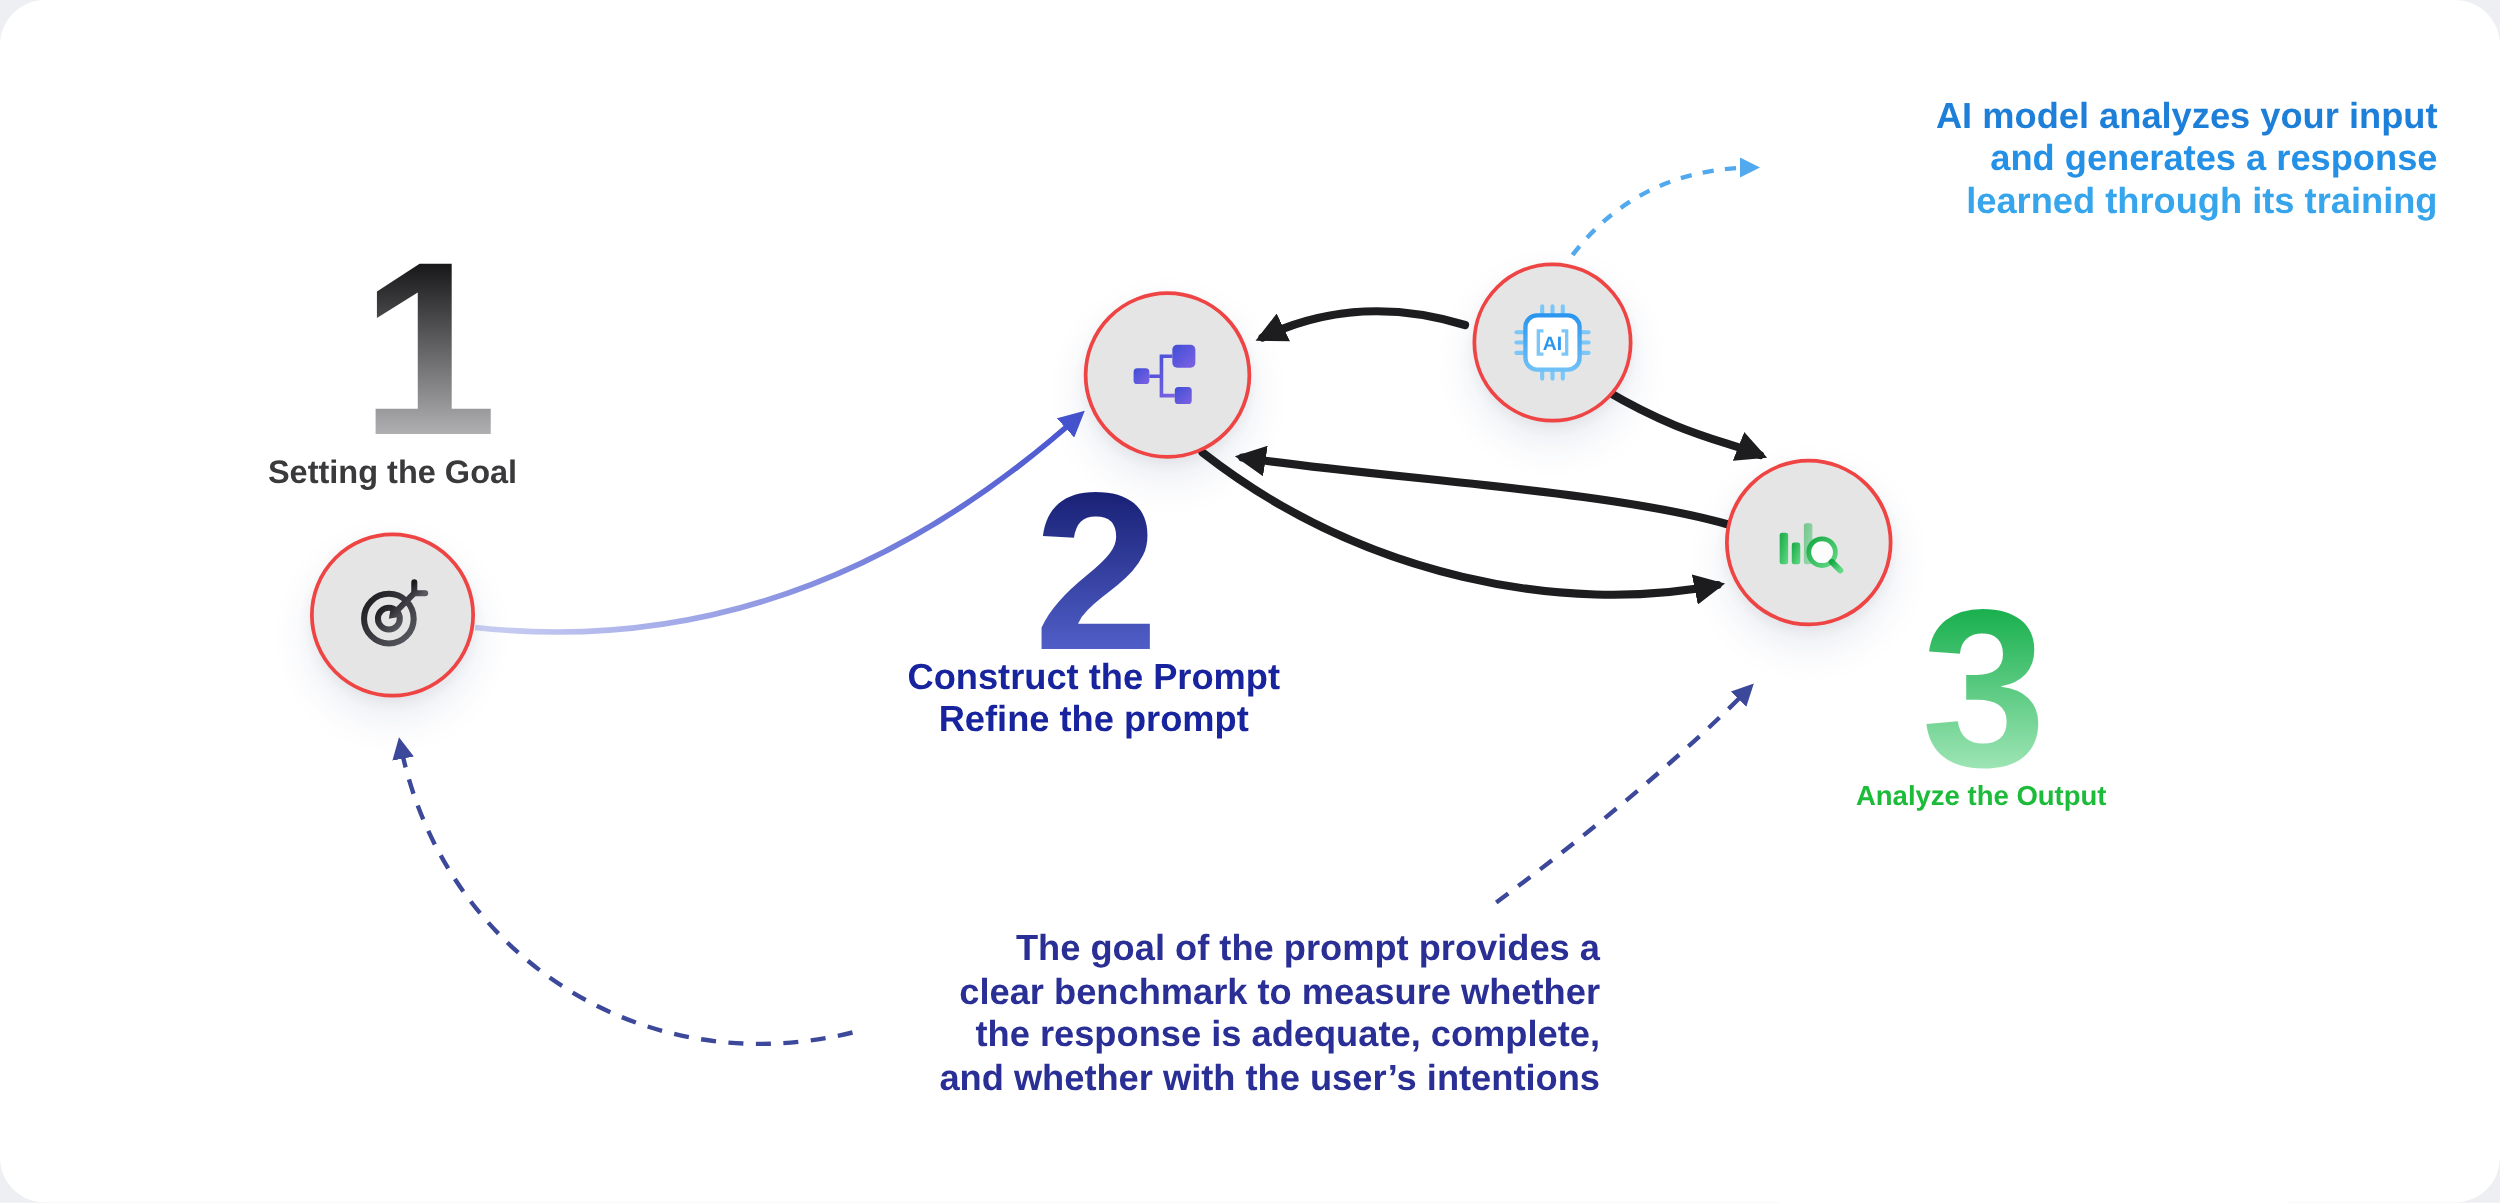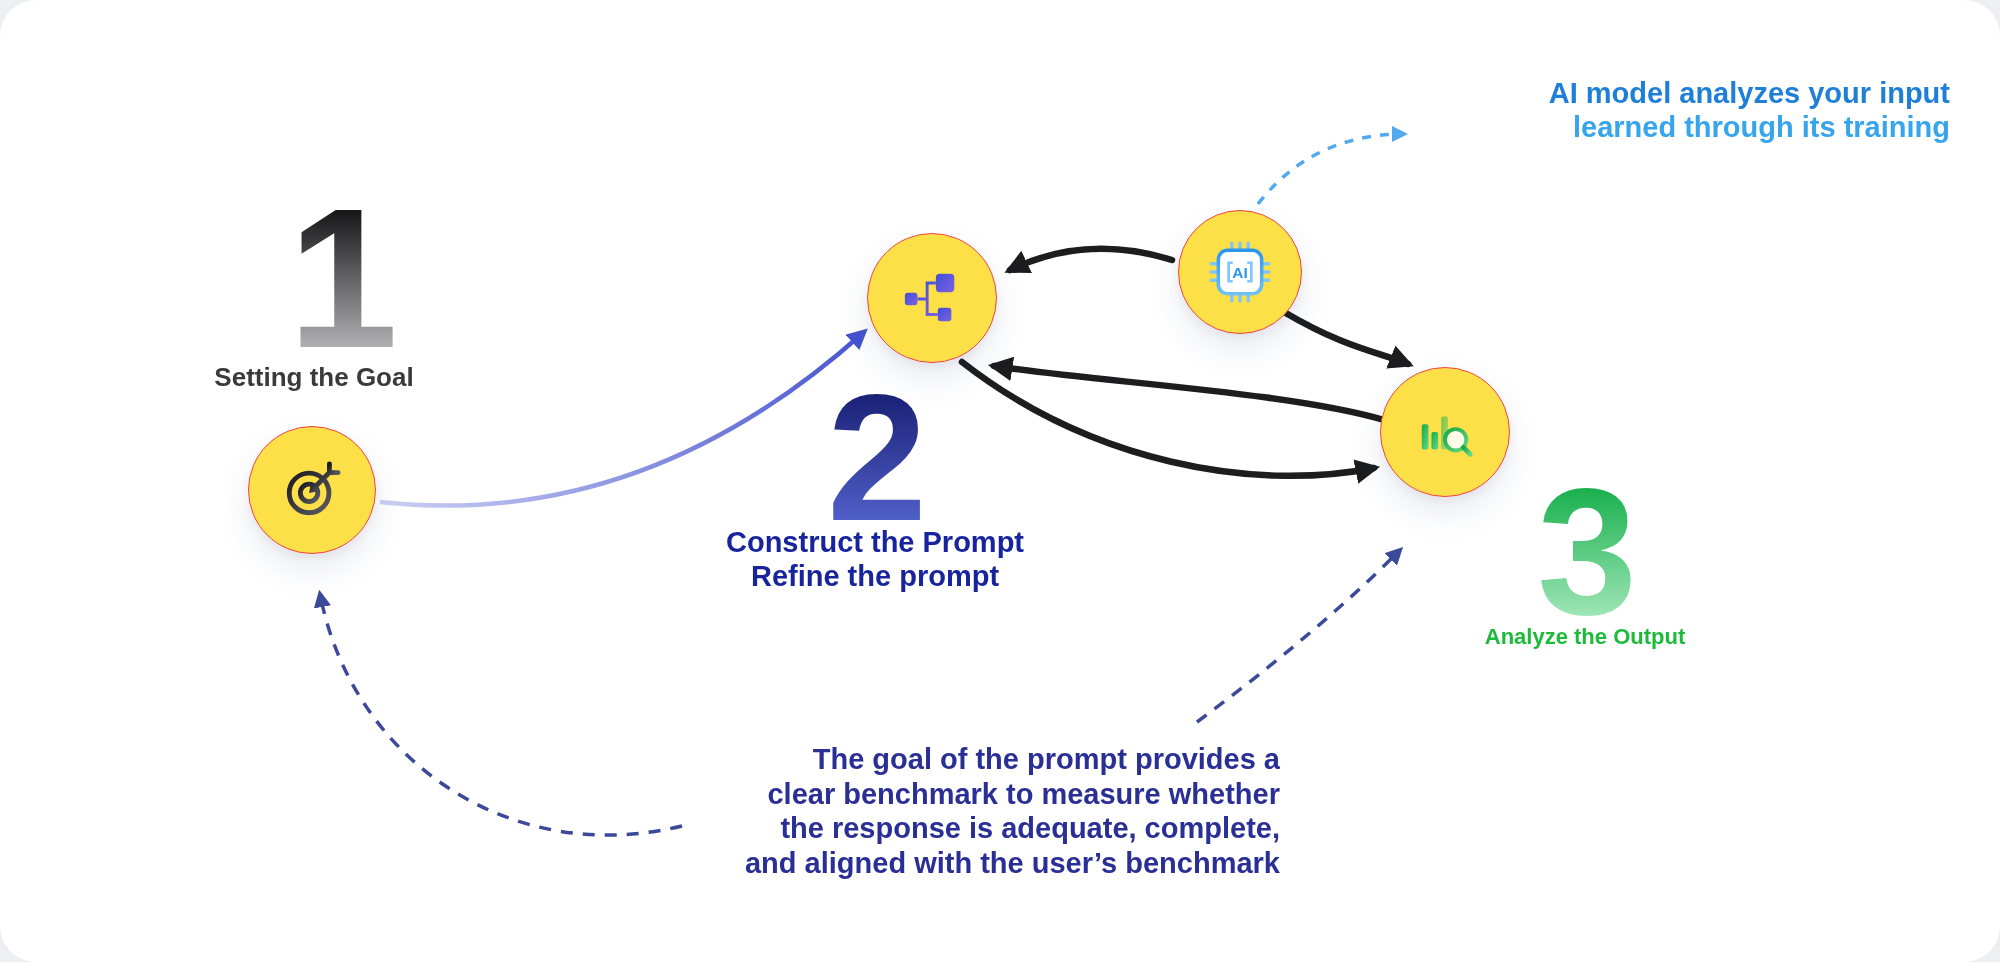--- a/index.html
+++ b/index.html
@@ -31,22 +31,22 @@
         background-image: linear-gradient(180deg, #08a941 5%, #b9f0ca 100%); }
 
   .title { position: absolute; text-align: center; font-weight: 700; }
   .t1 { left: 124px; top: 362px; width: 380px; font-size: 26px; color: #3a3a3c; }
   .t2 { left: 665px; width: 420px; font-size: 29px; color: #17249d; }
   .t2a { top: 526px; }
   .t2b { top: 560px; }
   .t3 { left: 1385px; top: 624px; width: 400px; font-size: 22px; color: #1dbb3a; }
 
   .circle {
-    position: absolute; background: #fde047; border-radius: 50%;
-    border: 1px solid #ef4444;
+    position: absolute; background: #e5e5e5; border-radius: 50%;
+    border: 3px solid #ef4444;
     box-shadow: 0 16px 32px rgba(40, 60, 120, 0.10), 0 4px 10px rgba(0,0,0,0.05);
     display: flex; align-items: center; justify-content: center;
   }
   .c-target  { left: 248px;  top: 426px; width: 126px; height: 126px; }
   .c-prompt  { left: 867px;  top: 233px; width: 128px; height: 128px; }
   .c-ai      { left: 1178px; top: 210px; width: 122px; height: 122px; }
   .c-analyze { left: 1380px; top: 367px; width: 128px; height: 128px; }
   .ic { width: 62px; height: 62px; }
   .ic-ai { width: 66px; height: 66px; }
 
@@ -171,23 +171,24 @@
       <rect x="8" y="24" width="7" height="26" rx="2" fill="url(#gG)"></rect>
       <rect x="18" y="32" width="7" height="18" rx="2" fill="url(#gG)"></rect>
       <rect x="28" y="16" width="7" height="34" rx="2" fill="url(#gG)" opacity="0.55"></rect>
       <circle cx="43" cy="40" r="11" fill="rgba(255,255,255,0.88)" stroke="url(#gG)" stroke-width="4"></circle>
       <path d="M51 48 L58 55" stroke="url(#gG)" stroke-width="5" stroke-linecap="round"></path>
     </svg>
   </div>
 
   <div class="note note-blue">
     <div class="bl0">AI model analyzes your input</div>
+    <div class="bl1">and generates a response</div>
     <div class="bl3">learned through its training</div>
   </div>
 
   <div class="note note-navy">
     <div>The goal of the prompt provides a</div>
     <div>clear benchmark to measure whether</div>
     <div>the response is adequate, complete,</div>
-    <div>and aligned with the user’s benchmark</div>
+    <div>and whether with the user’s intentions</div>
   </div>
 
 </div>
 
 </body></html>

